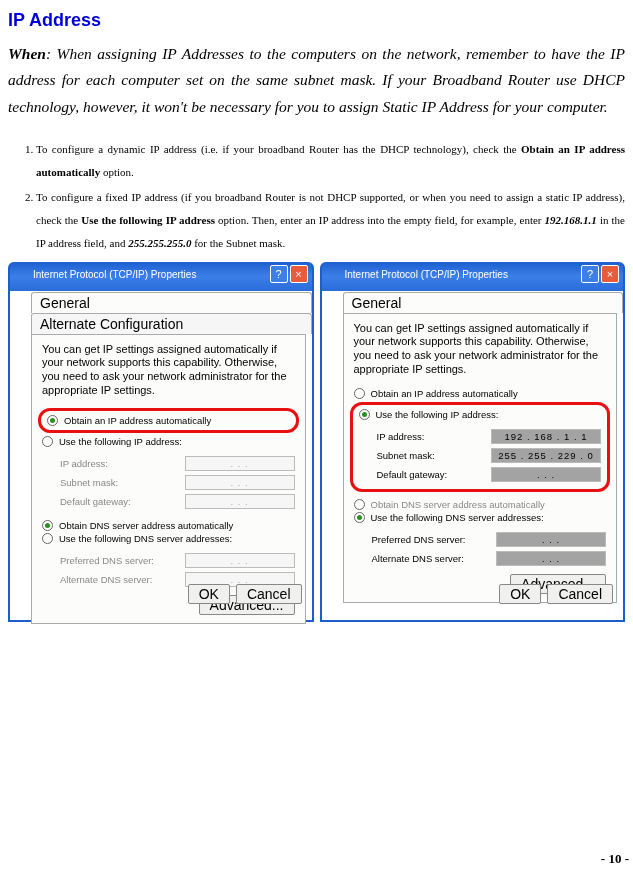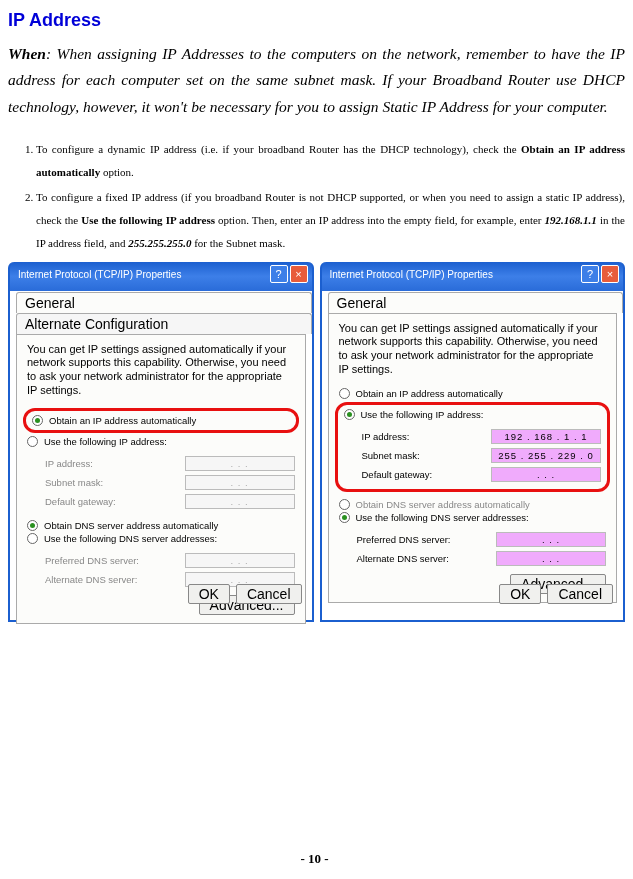--- a/index.html
+++ b/index.html
@@ -47,20 +47,21 @@
     .dlg {
       width: 335px;
       height: 360px;
       background: linear-gradient(to bottom, #1b5fcf 0%, #3d7fe8 4%, #2a6cd9 8%, #fff 8%, #fff 100%);
       font-family: "Tahoma", Arial, sans-serif;
       font-size: 10px;
       position: relative;
       border: 2px solid #1b5fcf;
       border-top: none;
       border-radius: 6px 6px 0 0;
+      padding-left: 15px;
     }
     .tbar {
       height: 26px;
       color: #fff;
       display: flex;
       align-items: center;
       padding-left: 8px;
       font-size: 10px;
       position: relative;
     }
@@ -148,21 +149,21 @@
       align-items: center;
       font-size: 9.5px;
       padding: 2px 0;
       color: #888;
     }
     .frow.enabled { color: #000; }
     .ipin {
       width: 110px;
       height: 15px;
       border: 1px solid #bbb;
-      background: #f0abfc;
+      background: #a3a3a3;
       font-size: 9.5px;
       text-align: center;
       letter-spacing: 1px;
       color: #000;
       display: flex;
       align-items: center;
       justify-content: center;
     }
     .ipin.disabled { background: #f6f6f6; color: #aaa; }
     .adv {
@@ -183,21 +184,21 @@
       right: 10px;
       bottom: 16px;
       display: flex;
       gap: 6px;
     }
     .pagenum {
       position: absolute;
       bottom: 12px;
       left: 0;
       width: 629px;
-      text-align: center;
+      text-align: right;
       font-weight: bold;
       font-size: 13px;
     }
   </style>
 </head>
 <body>
 
 <div class="section-title">IP Address</div>
 
 <p class="note">

